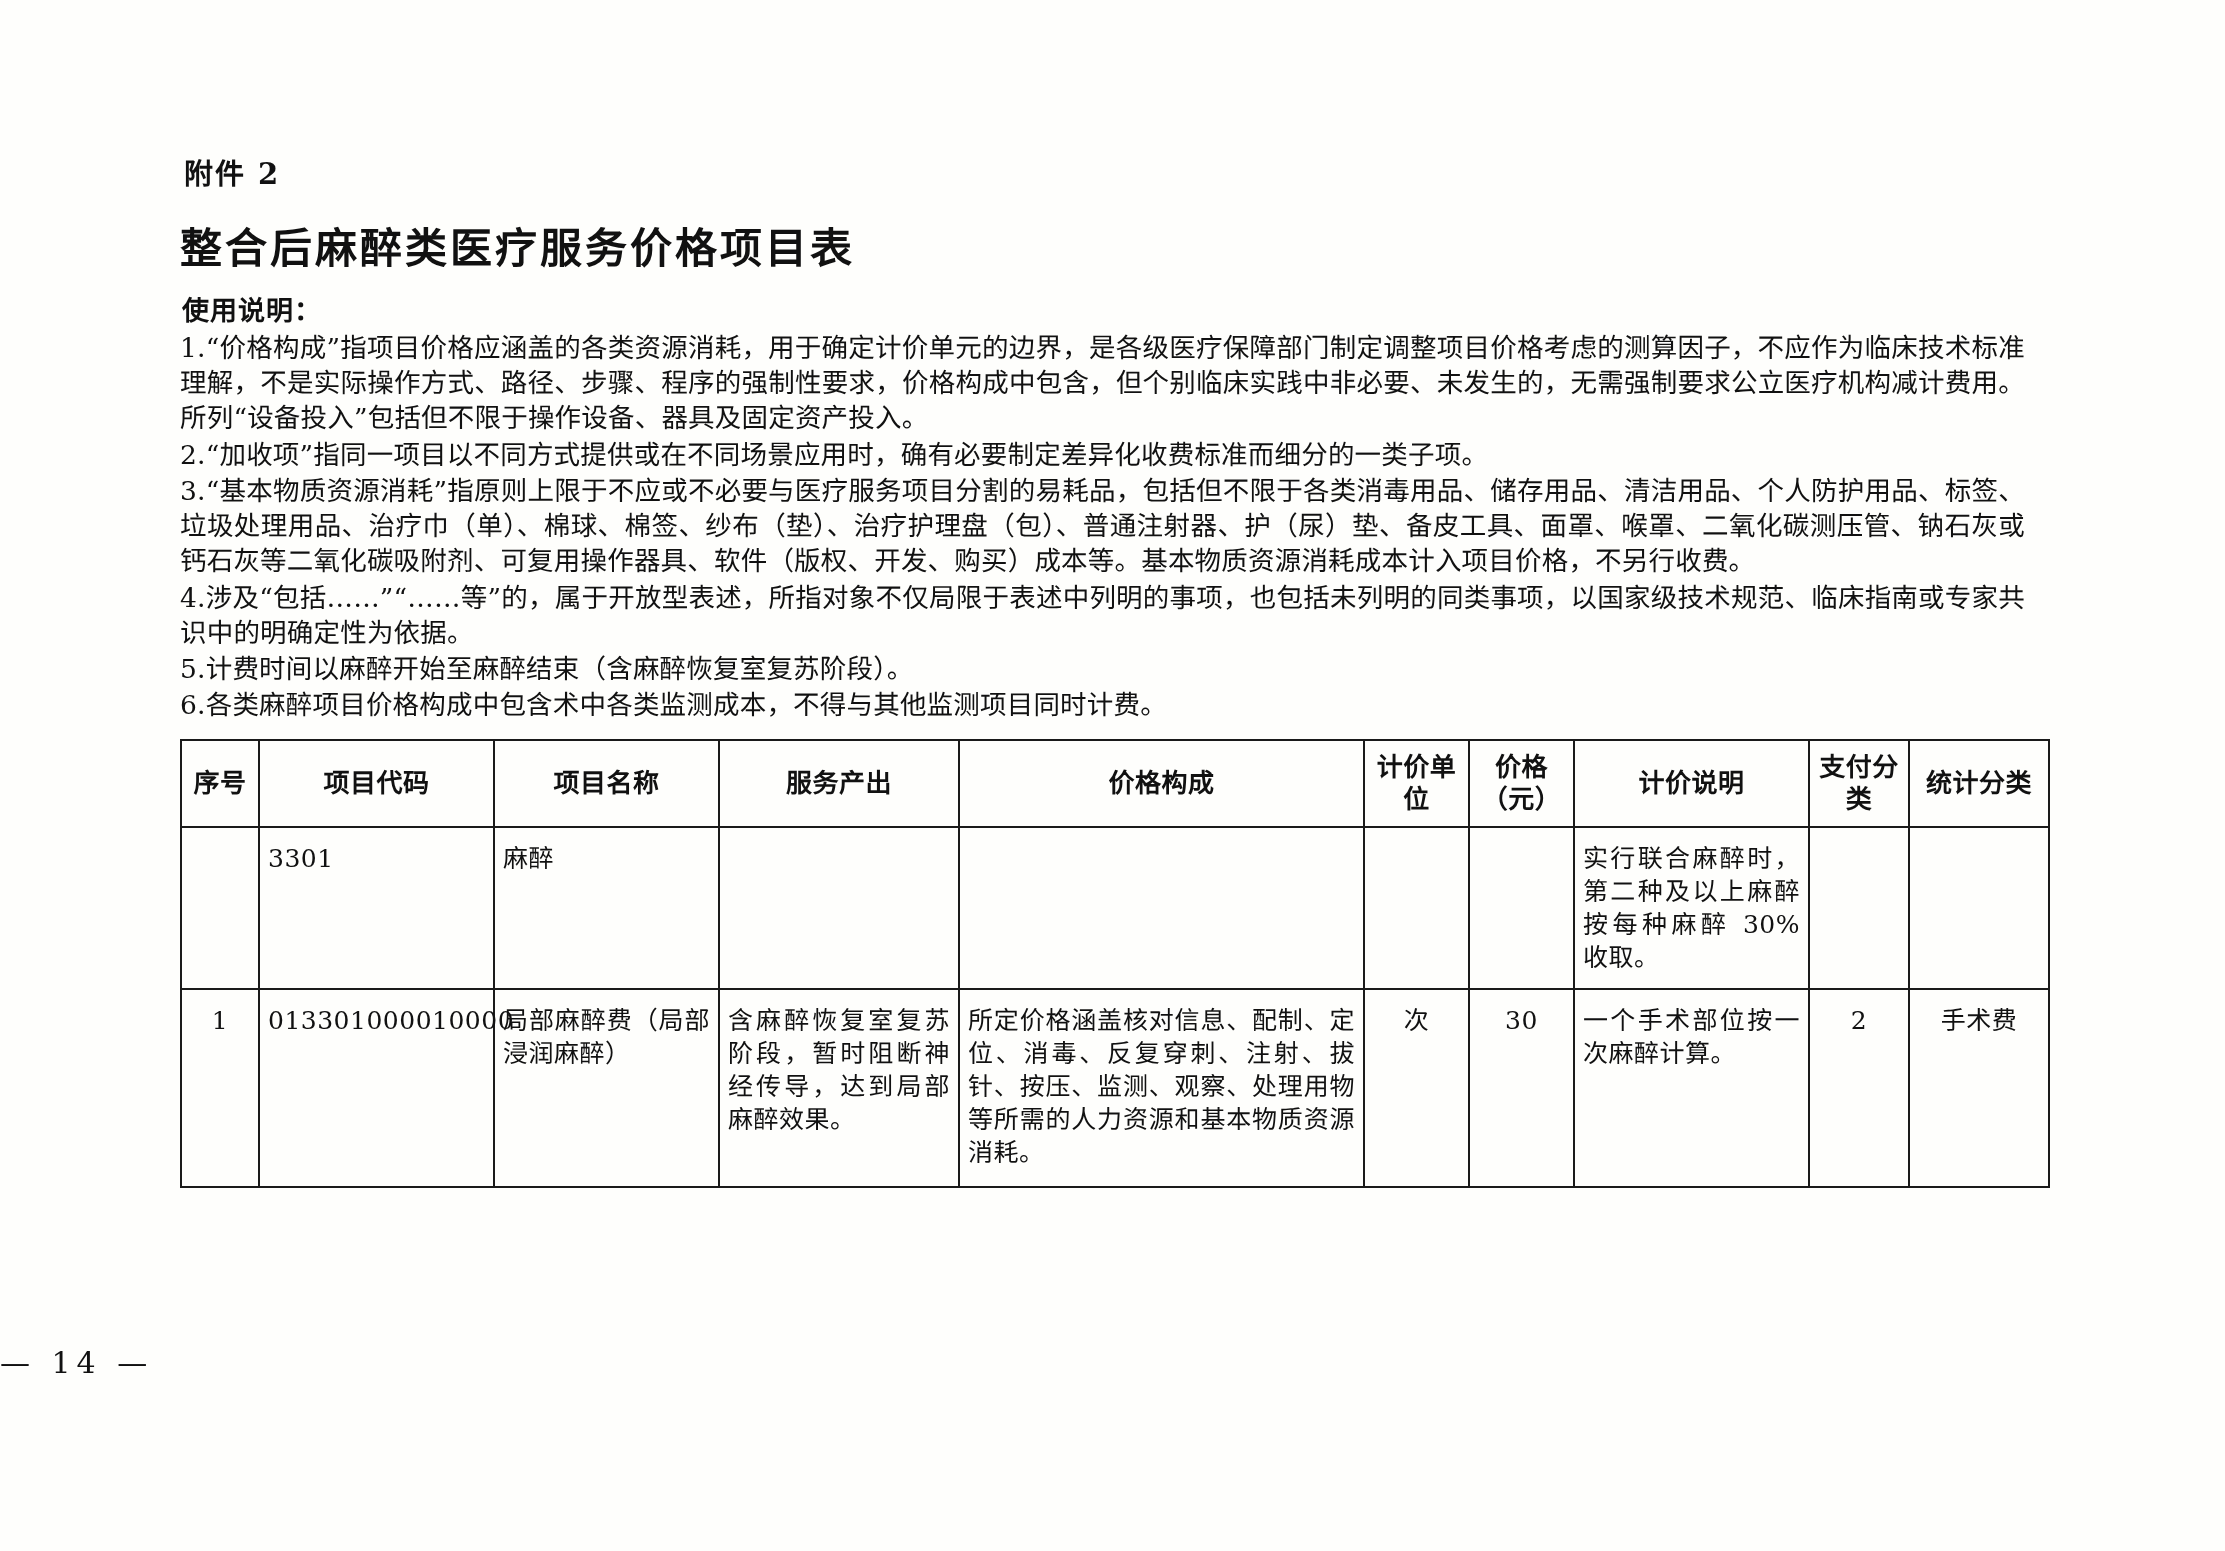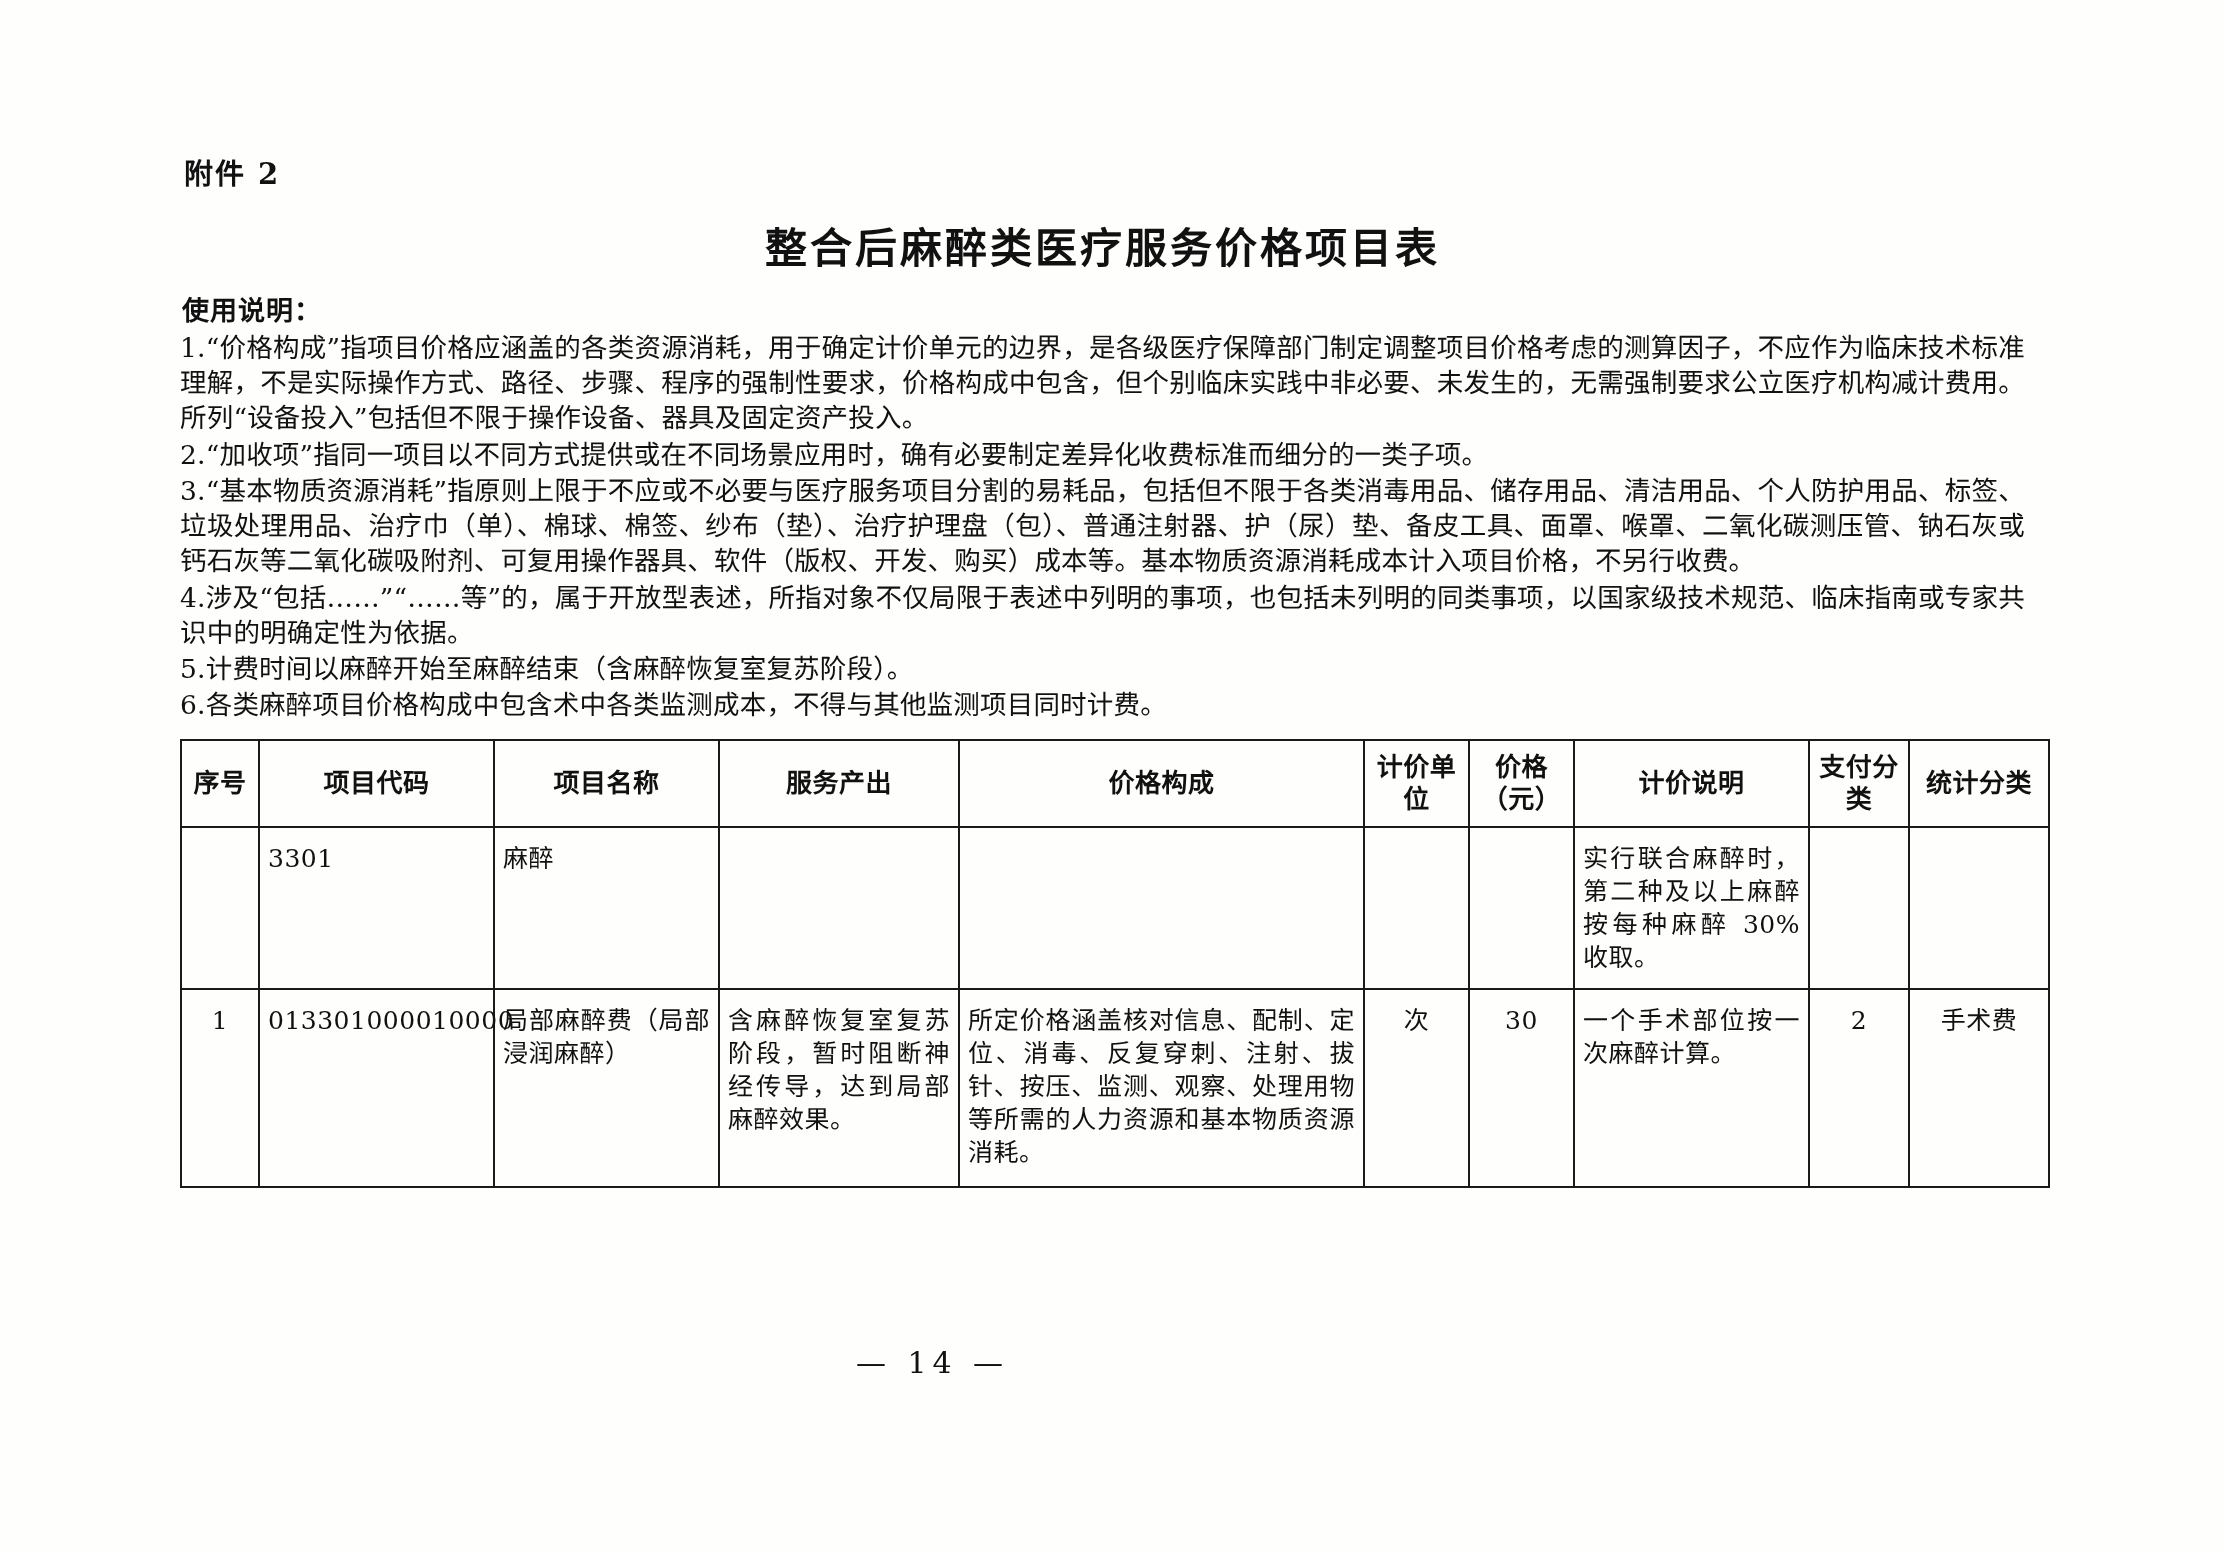--- a/index.html
+++ b/index.html
@@ -30,21 +30,20 @@
     width: 1845px;
   }
   .attach-label {
     font-size: 29px;
     font-weight: 700;
     letter-spacing: 2px;
     margin: 0 0 8px 4px;
     font-family: "DejaVu Serif", "Liberation Serif", serif;
   }
   .doc-title {
-    text-align: center;
     font-size: 42px;
     font-weight: 700;
     letter-spacing: 3px;
     margin: 22px 0 14px 0;
     font-family: "DejaVu Serif", "Liberation Serif", serif;
   }
   .notes-title {
     font-size: 27px;
     font-weight: 700;
     letter-spacing: 1px;
@@ -90,21 +89,21 @@
     text-justify: inter-ideograph;
     margin-left: 16px;
   }
   .row1 td { height: 122px; }
   .row2 td { height: 168px; }
   .page-number {
     position: absolute;
     left: 0;
     top: 1345px;
     width: 1865px;
-    text-align: center;
+    text-align: left;
     font-size: 30px;
     letter-spacing: 6px;
     font-family: "DejaVu Serif", "Liberation Serif", serif;
   }
 </style>
 </head>
 <body>
 
 <div class="page">
   <div class="content">

